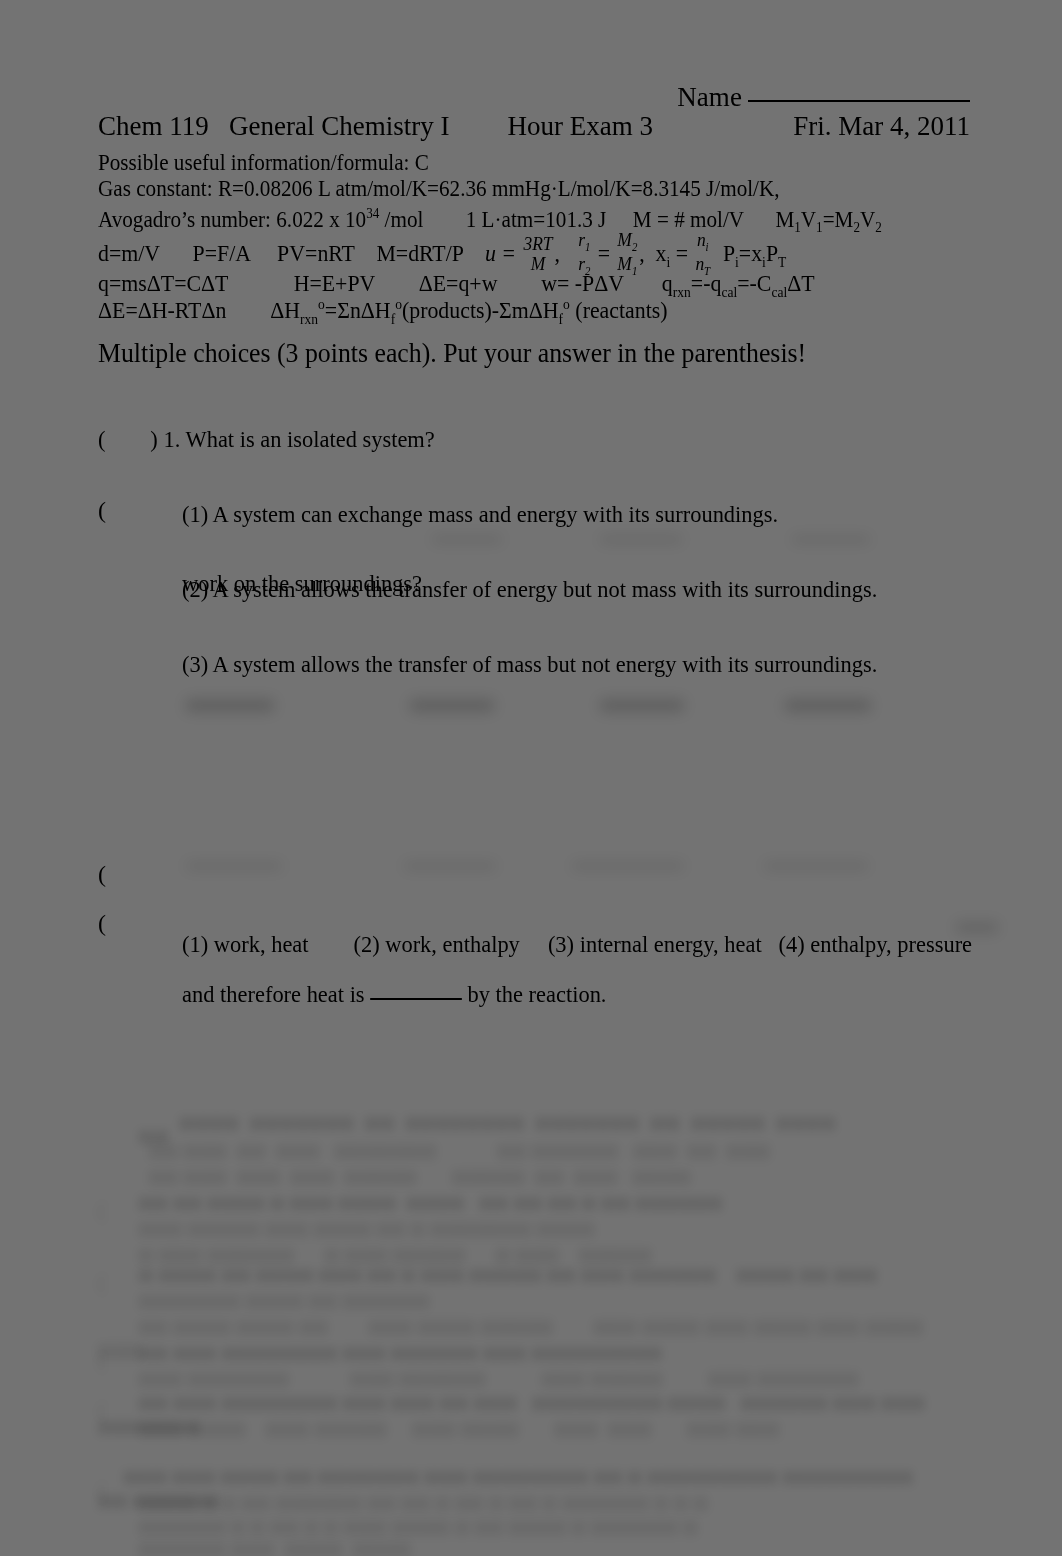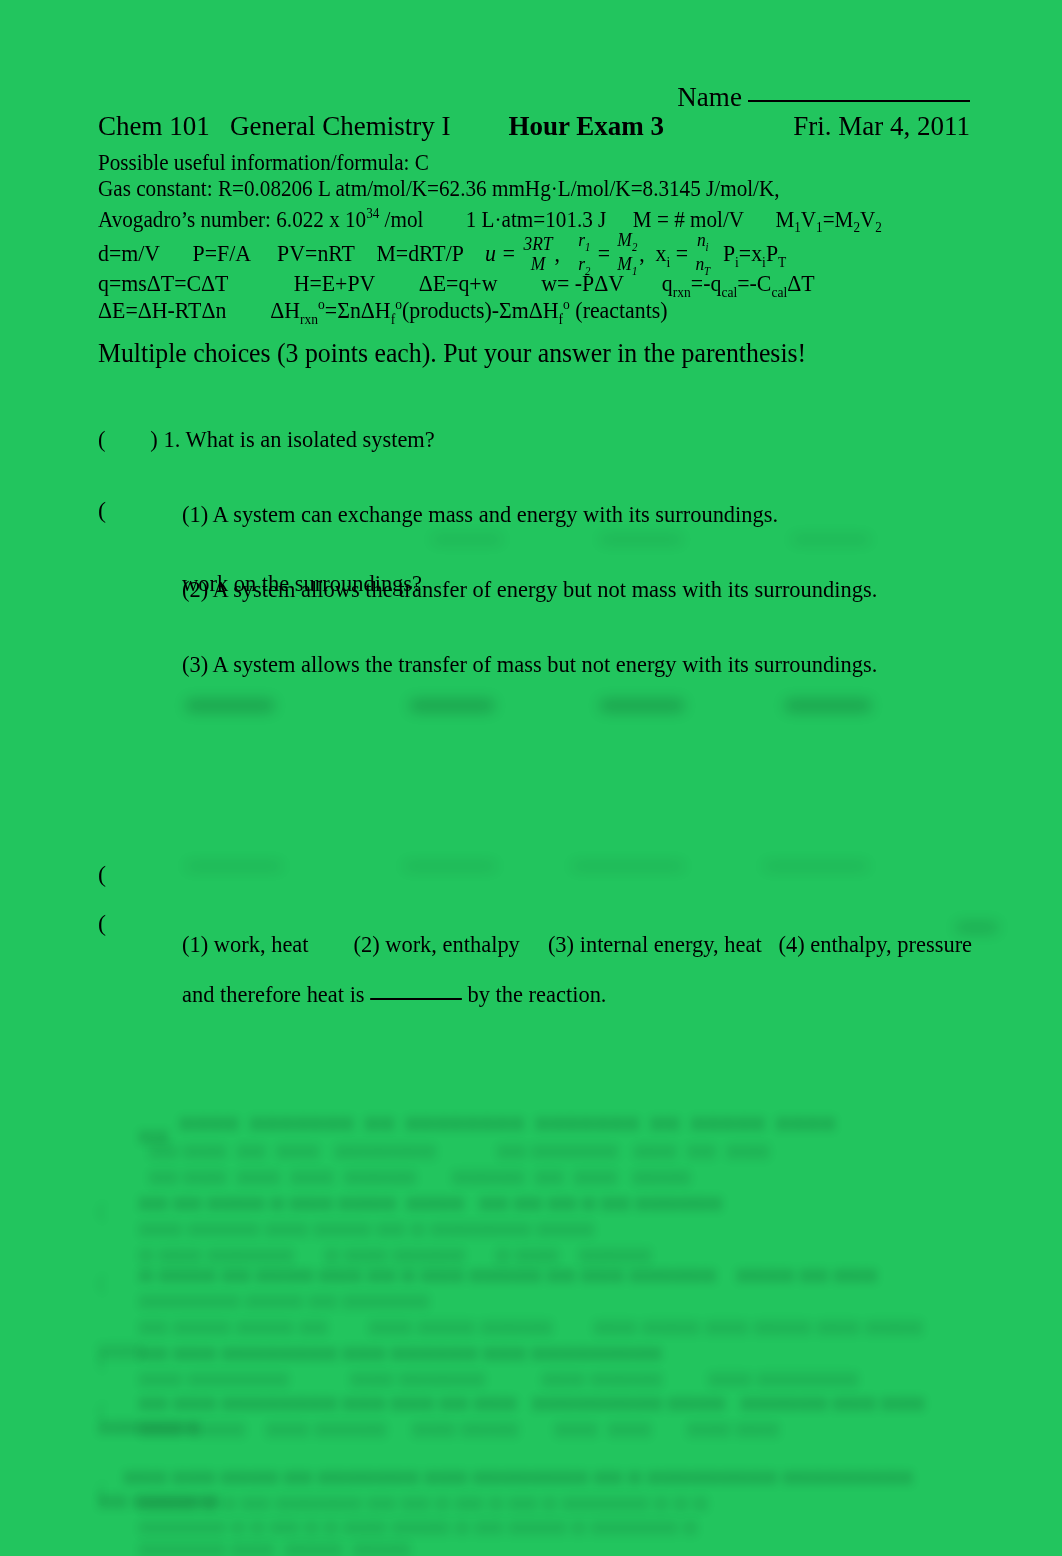--- a/index.html
+++ b/index.html
@@ -11,21 +11,21 @@
     width: 1062px;
     height: 1556px;
     position: relative;
     font-family: "Liberation Serif", "DejaVu Serif", serif;
     color: #000000;
     overflow: hidden;
   }
   .page {
     position: absolute;
     inset: 0;
-    background: #22c55e;
+    background: #737373;
   }
 
   
   .name-row {
     position: absolute;
     left: 0; right: 0;
     top: 82px;
     text-align: right;
     padding-right: 92px;
     font-size: 27px;
@@ -42,21 +42,21 @@
   .title-row {
     position: absolute;
     left: 98px;
     right: 92px;
     top: 111px;
     font-size: 27px;
     display: flex;
     align-items: baseline;
   }
   .title-course { white-space: pre; }
-  .title-exam { font-weight: bold; margin-left: 58px; white-space: pre; }
+  .title-exam { font-weight: normal; margin-left: 58px; white-space: pre; }
   .title-date { margin-left: auto; white-space: pre; }
 
   
   .info {
     position: absolute;
     left: 98px;
     top: 150px;
     width: 900px;
     font-family: "Liberation Serif", "DejaVu Serif", serif;
     transform-origin: left top;
@@ -164,21 +164,21 @@
 </head>
 <body>
 
 <div class="page">
 
   <div class="name-row">
     <span>Name</span><span class="name-rule"></span>
   </div>
 
   <div class="title-row">
-    <span class="title-course">Chem 101   General Chemistry I</span>
+    <span class="title-course">Chem 119   General Chemistry I</span>
     <span class="title-exam">Hour Exam 3</span>
     <span class="title-date">Fri. Mar 4, 2011</span>
   </div>
 
   <div class="info">
     <div class="ln">Possible useful information/formula: C</div>
     <div class="ln">Gas constant: R=0.08206 L atm/mol/K=62.36 mmHg·L/mol/K=8.3145 J/mol/K,</div>
     <div class="ln"><span>Avogadro’s number: 6.022 x 10</span><sup>34</sup><span> /mol</span>        <span>1 L·atm=101.3 J</span>     <span>M = # mol/V</span>      <span>M</span><sub>1</sub><span>V</span><sub>1</sub><span>=M</span><sub>2</sub><span>V</span><sub>2</sub></div>
   </div>
 

